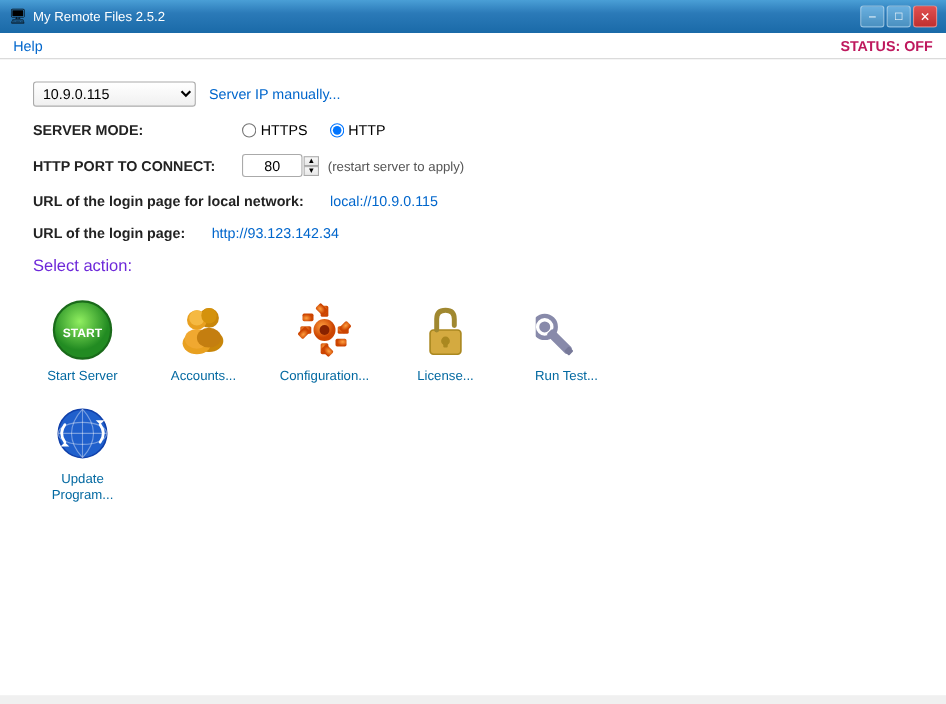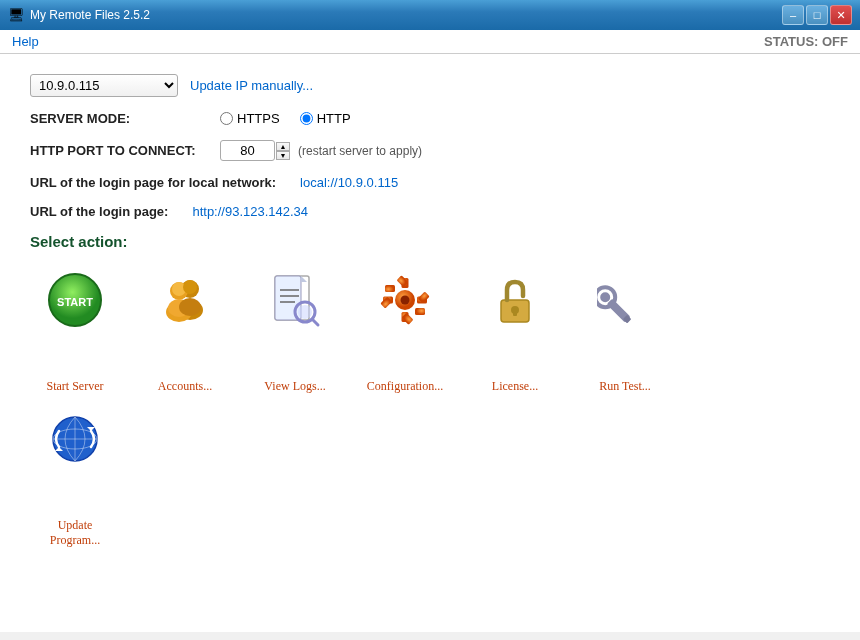--- a/index.html
+++ b/index.html
@@ -66,21 +66,21 @@
       align-items: center;
       justify-content: space-between;
     }
     .menu-help {
       color: #0066cc;
       cursor: pointer;
       text-decoration: none;
       font-size: 13px;
     }
     .status-text {
-      color: #737373;
+      color: #be185d;
       font-weight: bold;
       font-size: 13px;
     }
 
     
     .main-content {
       background: white;
       padding: 20px 30px;
       height: calc(640px - 30px - 32px);
       overflow-y: auto;
@@ -173,55 +173,52 @@
     .url-link {
       color: #0066cc;
       text-decoration: none;
       font-size: 13px;
       cursor: pointer;
     }
 
     
     .select-action-title {
       font-size: 15px;
-      color: #14532d;
+      color: #6d28d9;
       margin: 10px 0 18px 0;
-      font-weight: bold;
     }
 
     
     .actions-row {
       display: flex;
       gap: 20px;
       flex-wrap: wrap;
       margin-bottom: 10px;
     }
     .action-btn {
       display: flex;
       flex-direction: column;
       align-items: center;
       cursor: pointer;
       width: 90px;
       text-align: center;
       background: none;
       border: none;
       padding: 4px;
       border-radius: 4px;
-      gap: 45px;
     }
     .action-icon {
       width: 56px;
       height: 56px;
       margin-bottom: 6px;
     }
     .action-label {
       font-size: 12px;
-      color: #c2410c;
+      color: #0369a1;
       line-height: 1.2;
-      font-family: Liberation Serif, serif;
     }
 
     
     .start-circle {
       width: 56px;
       height: 56px;
     }
 
     
     ::-webkit-scrollbar { width: 8px; }
@@ -245,21 +242,21 @@
 
 <div class="menu-bar">
   <a class="menu-help">Help</a>
   <span class="status-text">STATUS: OFF</span>
 </div>
 
 <div class="main-content">
 
   <div class="form-row">
     <select class="ip-select"><option>10.9.0.115</option></select>
-    <a class="enter-ip-link">Update IP manually...</a>
+    <a class="enter-ip-link">Server IP manually...</a>
   </div>
 
   <div class="form-row">
     <span class="form-label">SERVER MODE:</span>
     <div class="radio-group">
       <label class="radio-label">
         <input type="radio" name="serverMode" value="https" style="">
         <span>HTTPS</span>
       </label>
       <label class="radio-label">
@@ -318,38 +315,20 @@
 
         <circle cx="22" cy="17" r="7" fill="#f5b942"></circle>
         <circle cx="33" cy="15" r="7" fill="#d4920c"></circle>
 
         <ellipse cx="22" cy="36" rx="11" ry="9" fill="#f0a830"></ellipse>
         <ellipse cx="33" cy="35" rx="11" ry="9" fill="#c47e10"></ellipse>
       </svg>
       <span class="action-label">Accounts...</span>
     </button>
 
-    <button class="action-btn">
-      <svg class="action-icon" viewBox="0 0 56 56">
-
-        <rect x="8" y="4" width="34" height="44" rx="2" fill="white" stroke="#aaa" stroke-width="1.5"></rect>
-        <rect x="8" y="4" width="26" height="44" rx="2" fill="#e8f0ff" stroke="#99b" stroke-width="1"></rect>
-
-        <polygon points="34,4 40,10 34,10" fill="#c0c8e0"></polygon>
-
-        <line x1="13" y1="18" x2="32" y2="18" stroke="#666" stroke-width="1.5"></line>
-        <line x1="13" y1="24" x2="32" y2="24" stroke="#666" stroke-width="1.5"></line>
-        <line x1="13" y1="30" x2="28" y2="30" stroke="#666" stroke-width="1.5"></line>
-
-        <circle cx="38" cy="40" r="10" fill="none" stroke="#8888cc" stroke-width="3"></circle>
-        <circle cx="38" cy="40" r="7" fill="rgba(200,210,255,0.5)"></circle>
-        <line x1="45" y1="47" x2="51" y2="53" stroke="#8888cc" stroke-width="3" stroke-linecap="round"></line>
-      </svg>
-      <span class="action-label">View Logs...</span>
-    </button>
 
     <button class="action-btn">
       <svg class="action-icon" viewBox="0 0 56 56">
         <defs>
           <radialGradient id="gearGrad" cx="40%" cy="35%">
             <stop offset="0%" stop-color="#ffa040"></stop>
             <stop offset="100%" stop-color="#cc4400"></stop>
           </radialGradient>
         </defs>
 

